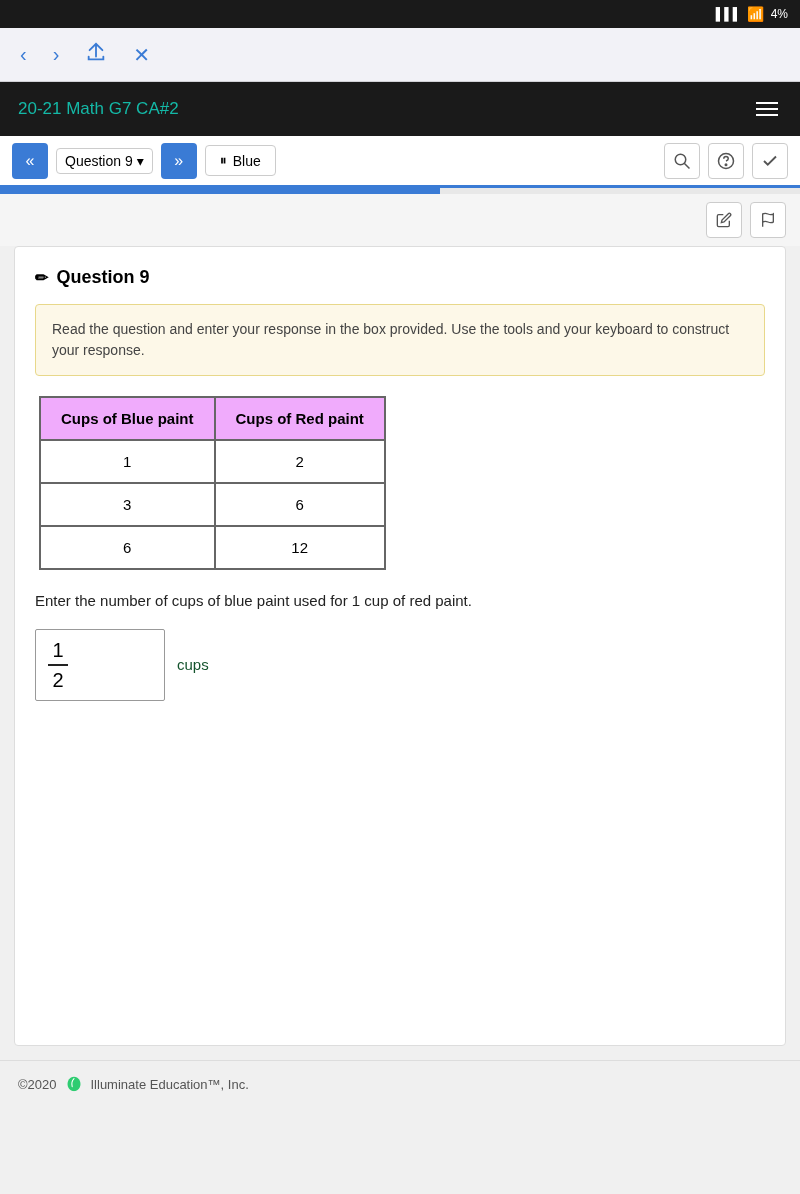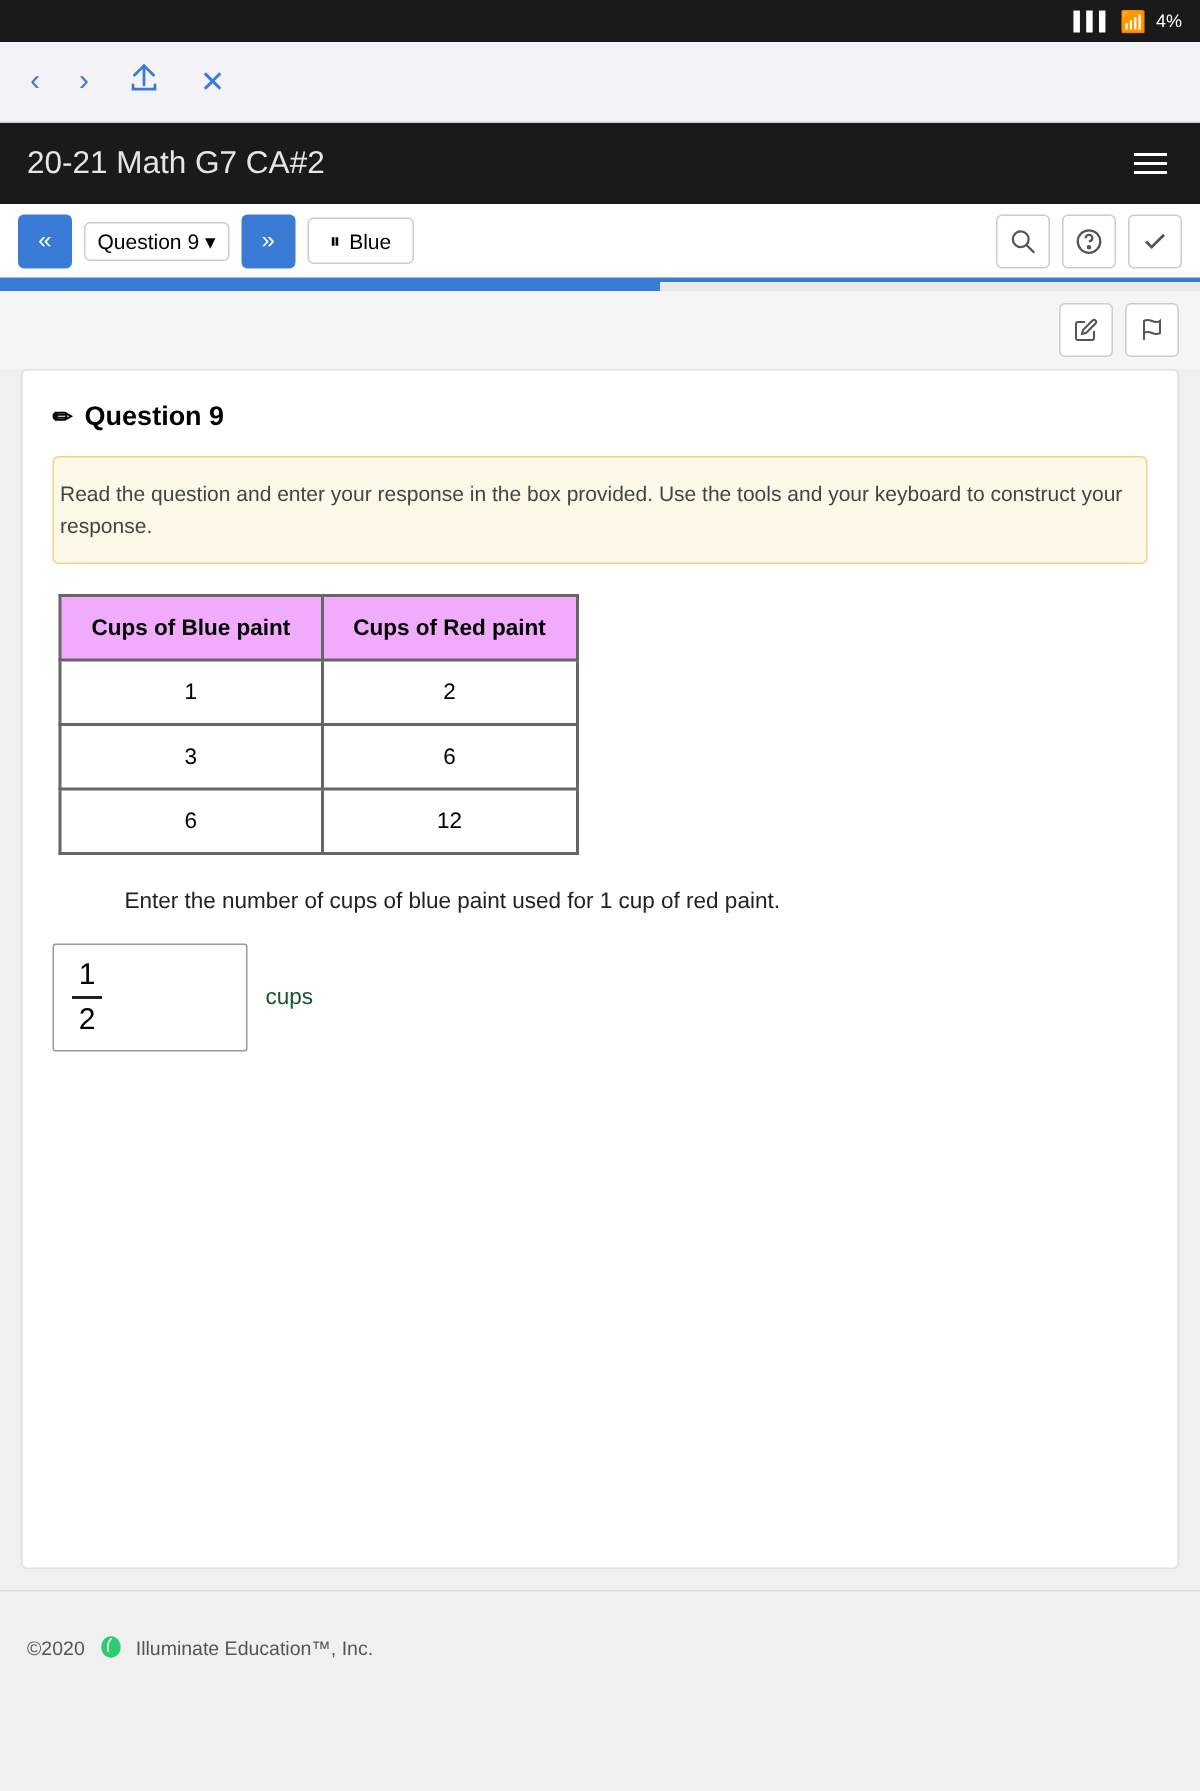--- a/index.html
+++ b/index.html
@@ -65,23 +65,23 @@
     .app-header {
       background: #1a1a1a;
       color: white;
       height: 54px;
       display: flex;
       align-items: center;
       justify-content: space-between;
       padding: 0 18px;
     }
     .app-header-title {
-      font-size: 21px;
+      font-size: 17px;
       font-weight: 500;
-      color: #e5e5e5;
+      color: #14b8a6;
     }
     .hamburger-btn {
       background: none;
       border: none;
       cursor: pointer;
       color: white;
       font-size: 20px;
       display: flex;
       flex-direction: column;
       gap: 4px;
@@ -215,21 +215,21 @@
       margin-bottom: 16px;
       font-size: 18px;
       font-weight: 700;
     }
     .pencil-icon { font-size: 16px; }
 
     .instruction-box {
       background: #fdf8e8;
       border: 1px solid #e8d88a;
       border-radius: 4px;
-      padding: 14px 4px;
+      padding: 14px 16px;
       margin-bottom: 20px;
       font-size: 14px;
       color: #444;
       line-height: 1.5;
     }
 
     .question-text {
       font-size: 15px;
       color: #222;
       line-height: 1.6;
@@ -254,21 +254,20 @@
     }
     .data-table td {
       background: white;
     }
 
     .enter-text {
       font-size: 15px;
       color: #222;
       margin-bottom: 16px;
       line-height: 1.5;
-      margin-left: 48px;
     }
 
     
     .answer-area {
       display: flex;
       align-items: center;
       gap: 12px;
     }
     .fraction-input-box {
       border: 1px solid #999;
@@ -301,21 +300,21 @@
       line-height: 1.2;
     }
     .cups-label {
       font-size: 15px;
       color: #14532d;
     }
 
     
     .footer {
       background: #f0f0f0;
-      padding: 28px 18px;
+      padding: 14px 18px;
       display: flex;
       align-items: center;
       gap: 8px;
       border-top: 1px solid #ddd;
     }
     .footer-text {
       font-size: 13px;
       color: #555;
     }
     .footer-logo {

